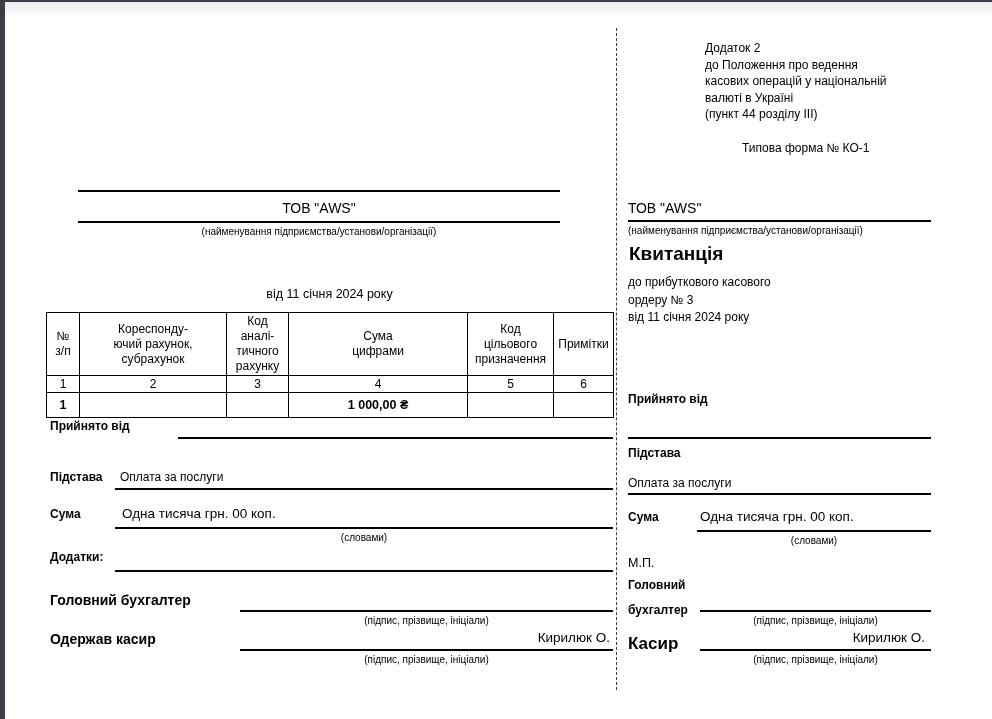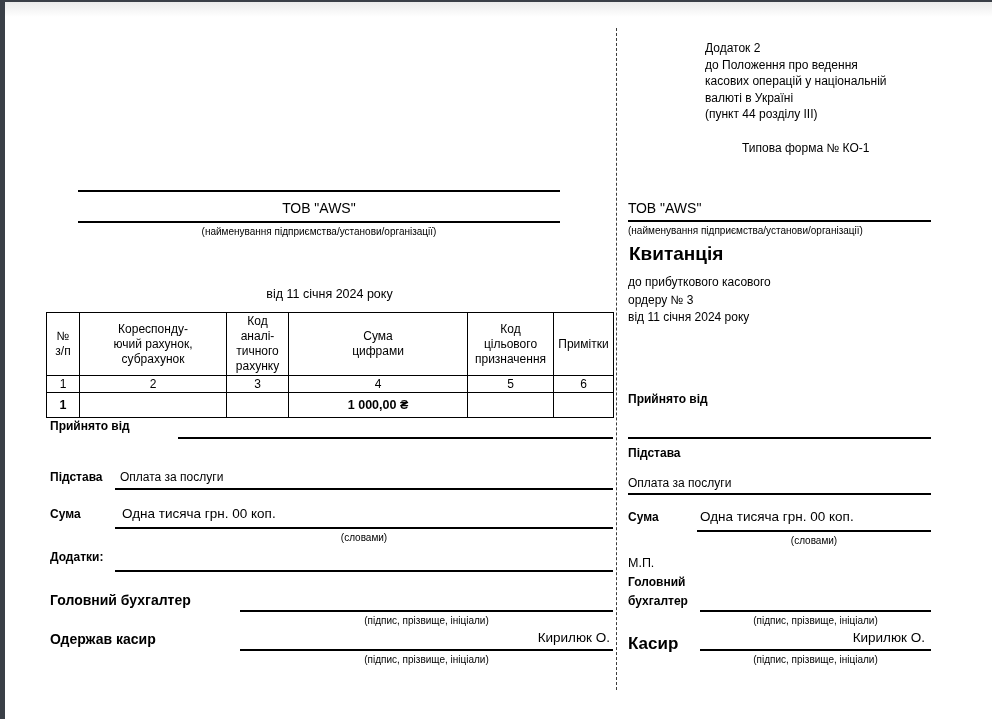--- a/index.html
+++ b/index.html
@@ -146,21 +146,21 @@
   <div class="abs fs13" style="left:628px; top:476px;">Оплата за послуги</div>
   <div class="abs hline" style="left:628px; top:493px; width:303px;"></div>
 
   <div class="abs b fs13" style="left:628px; top:510px;">Сума</div>
   <div class="abs" style="left:700px; top:509px; font-size:13.5px;">Одна тисяча грн. 00 коп.</div>
   <div class="abs hline" style="left:697px; top:530px; width:234px;"></div>
   <div class="abs ctr fs10" style="left:697px; top:535px; width:234px;">(словами)</div>
 
   <div class="abs fs12" style="left:628px; top:556px;">М.П.</div>
 
-  <div class="abs b fs13 pre" style="left:628px; top:573px; line-height:19px;">Головний
+  <div class="abs b fs13 pre" style="left:628px; top:573px; line-height:25px;">Головний
 бухгалтер</div>
   <div class="abs hline" style="left:700px; top:610px; width:231px;"></div>
   <div class="abs ctr fs10" style="left:700px; top:615px; width:231px;">(підпис, прізвище, ініціали)</div>
 
   <div class="abs b" style="left:628px; top:634px; font-size:17px;">Касир</div>
   <div class="abs rt" style="left:720px; top:630px; width:205px; font-size:13.5px;">Кирилюк О.</div>
   <div class="abs hline" style="left:700px; top:649px; width:231px;"></div>
   <div class="abs ctr fs10" style="left:700px; top:654px; width:231px;">(підпис, прізвище, ініціали)</div>
 
 </div>

